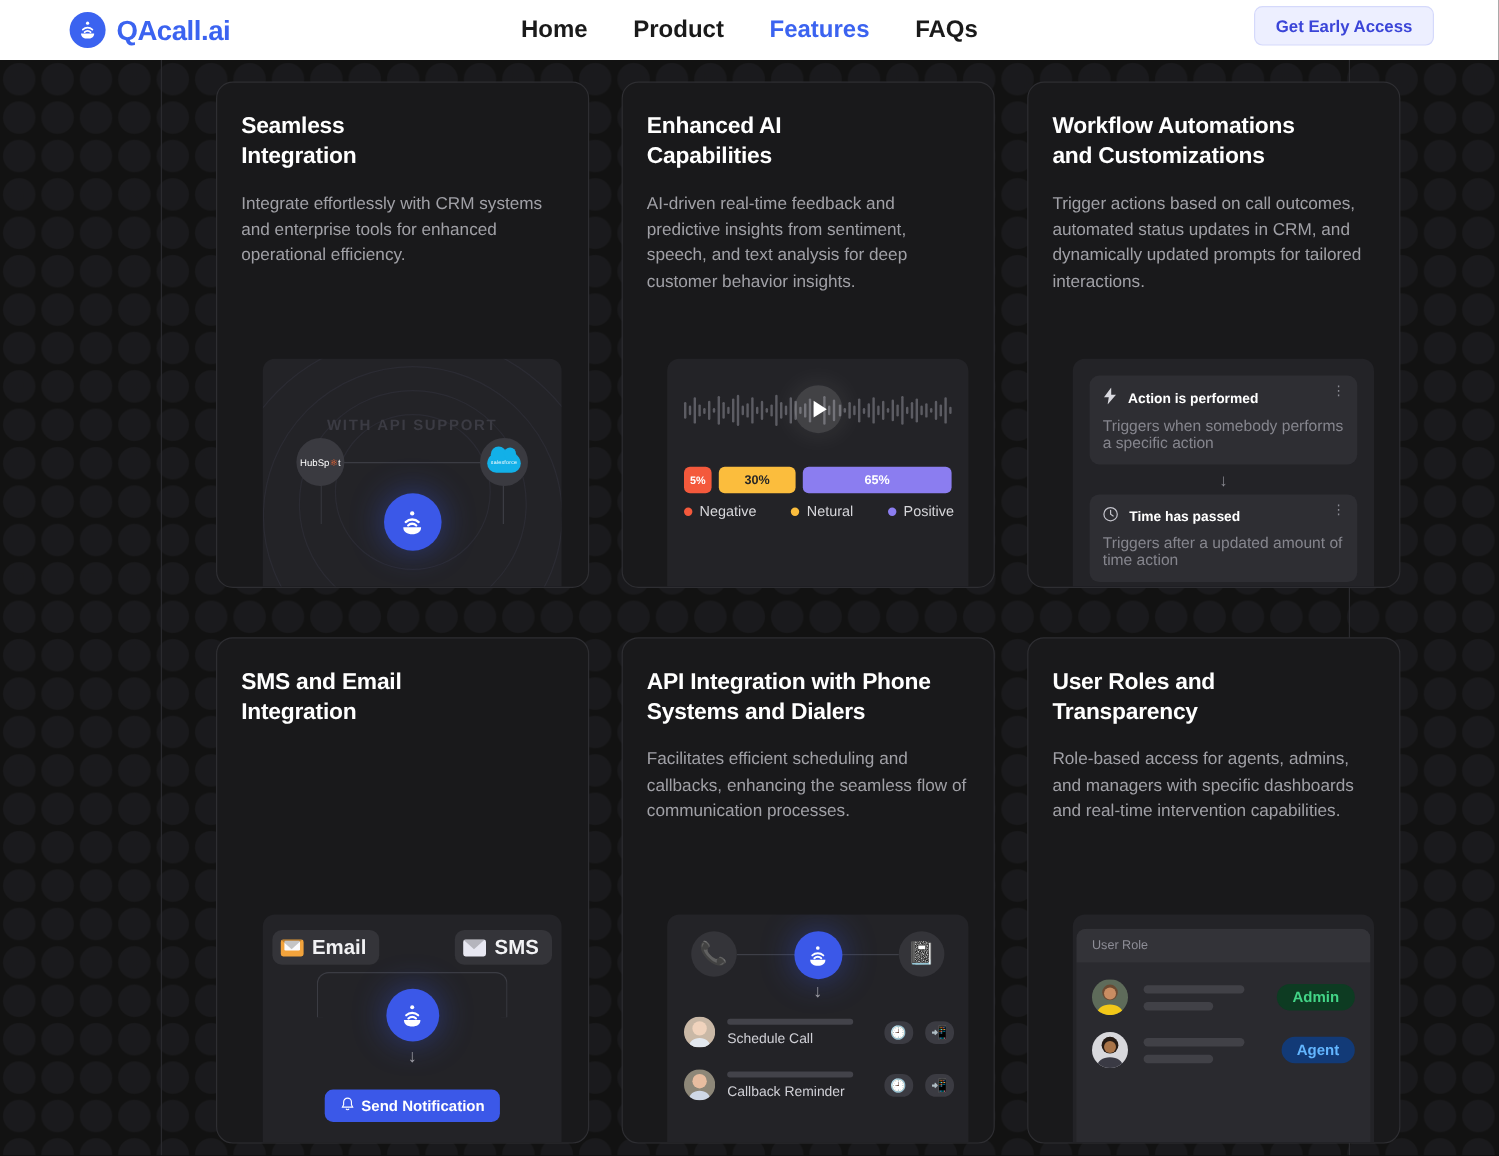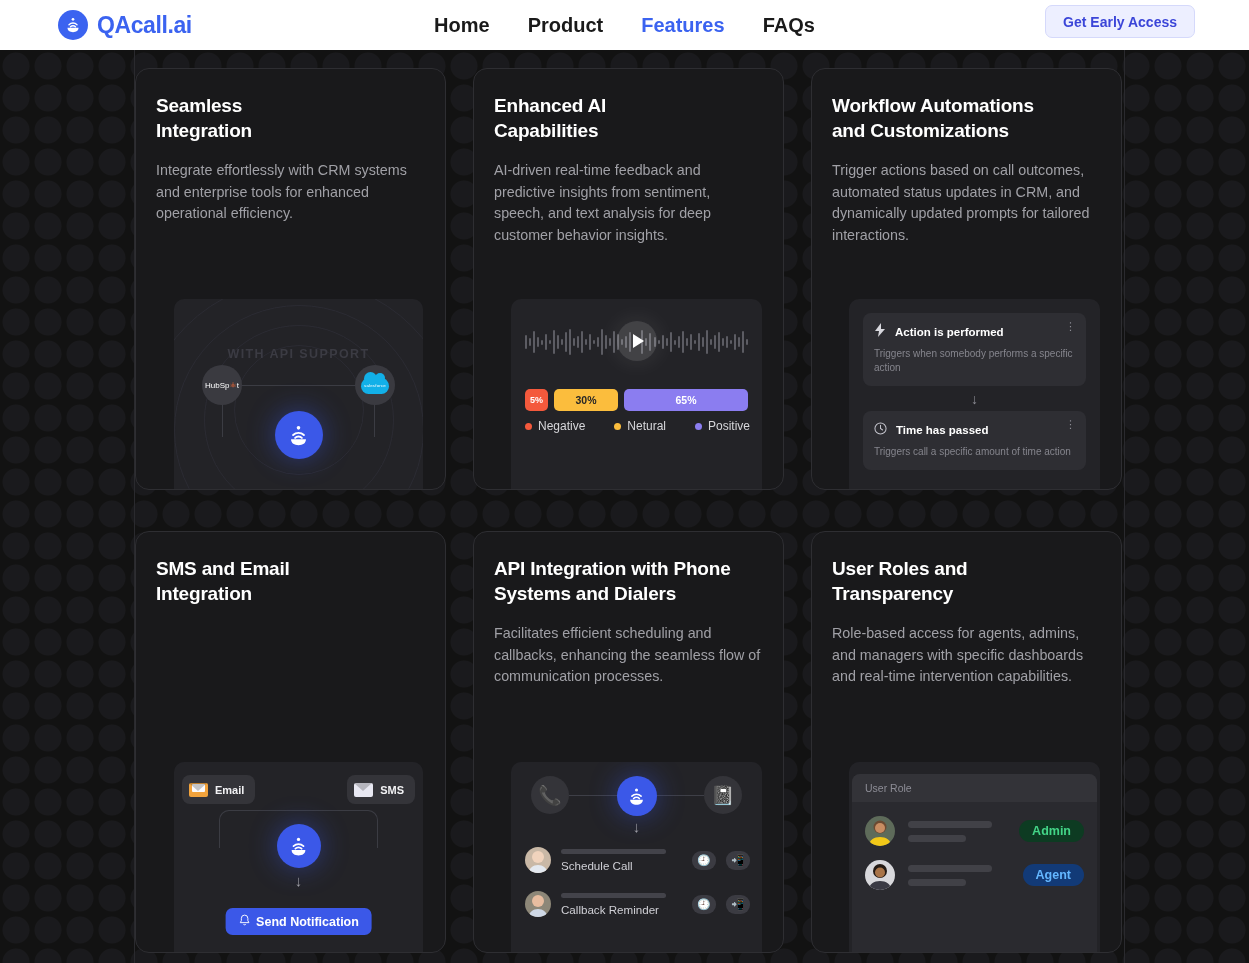--- a/index.html
+++ b/index.html
@@ -76,20 +76,21 @@
     white-space: nowrap;
   }
 
   
   .page {
     position: relative;
     width: 1249px;
     height: 913px;
     background: #121212;
     overflow: hidden;
+    padding-left: 45px;
   }
   
   .texture {
     position: absolute;
     inset: 0;
     background-image:
       radial-gradient(circle at 16px 16px, #1d1d20 13px, transparent 14px);
     background-size: 32px 32px;
     opacity: 0.75;
     pointer-events: none;
@@ -266,36 +267,36 @@
   
   .wf { position: absolute; left: 14px; right: 14px; top: 14px; }
   .wf-card {
     background: #2e2e33;
     border-radius: 8px;
     padding: 10px 11px 11px 11px;
     position: relative;
   }
   .wf-head { display: flex; align-items: center; gap: 9px; }
   .wf-title { font-size: 11.5px; font-weight: 700; color: #ffffff; }
-  .wf-sub { margin-top: 6px; font-size: 10px; line-height: 14px; color: #85858d; }
+  .wf-sub { margin-top: 6px; font-size: 13px; line-height: 14px; color: #85858d; }
   .wf-dots {
     position: absolute; right: 10px; top: 9px;
     color: #8c8c94; font-size: 11px; line-height: 9px; letter-spacing: 0;
   }
   .wf-arrow { text-align: center; color: #8c8c94; font-size: 14px; padding: 5px 0 4px; }
 
   
   .chip {
     position: absolute;
     height: 29px;
     padding: 0 11px 0 7px;
     background: #343439;
     border-radius: 8px;
     display: flex; align-items: center; gap: 7px;
-    font-size: 11px; font-weight: 600; color: #f2f2f4;
+    font-size: 17px; font-weight: 600; color: #f2f2f4;
   }
   .chip.email { top: 13px; left: 8px; }
   .chip.sms   { top: 13px; right: 8px; }
   .env {
     width: 19px; height: 14px; border-radius: 2px;
     position: relative; overflow: hidden; flex: 0 0 auto;
   }
   .env.orange { background: #f2a33c; }
   .env.white  { background: #e8e8f2; }
   .env:after {
@@ -568,21 +569,21 @@
             <div class="wf-card">
               <div class="wf-head">
                 <span>
                   <svg width="13" height="13" viewBox="0 0 14 14">
                     <circle cx="7" cy="7" r="6" stroke="#c3c3cb" stroke-width="1.1" fill="none"></circle>
                     <path d="M7 3.6V7l2.3 1.6" stroke="#c3c3cb" stroke-width="1.1" fill="none" stroke-linecap="round"></path>
                   </svg>
                 </span>
                 <span class="wf-title">Time has passed</span>
               </div>
-              <div class="wf-sub">Triggers call a specific amount of time action</div>
+              <div class="wf-sub">Triggers after a updated amount of time action</div>
               <div class="wf-dots">⋮</div>
             </div>
           </div>
         </div>
       </div>
     </div>
 
     <div class="card">
       <div class="card-title">SMS and Email
 Integration</div>

